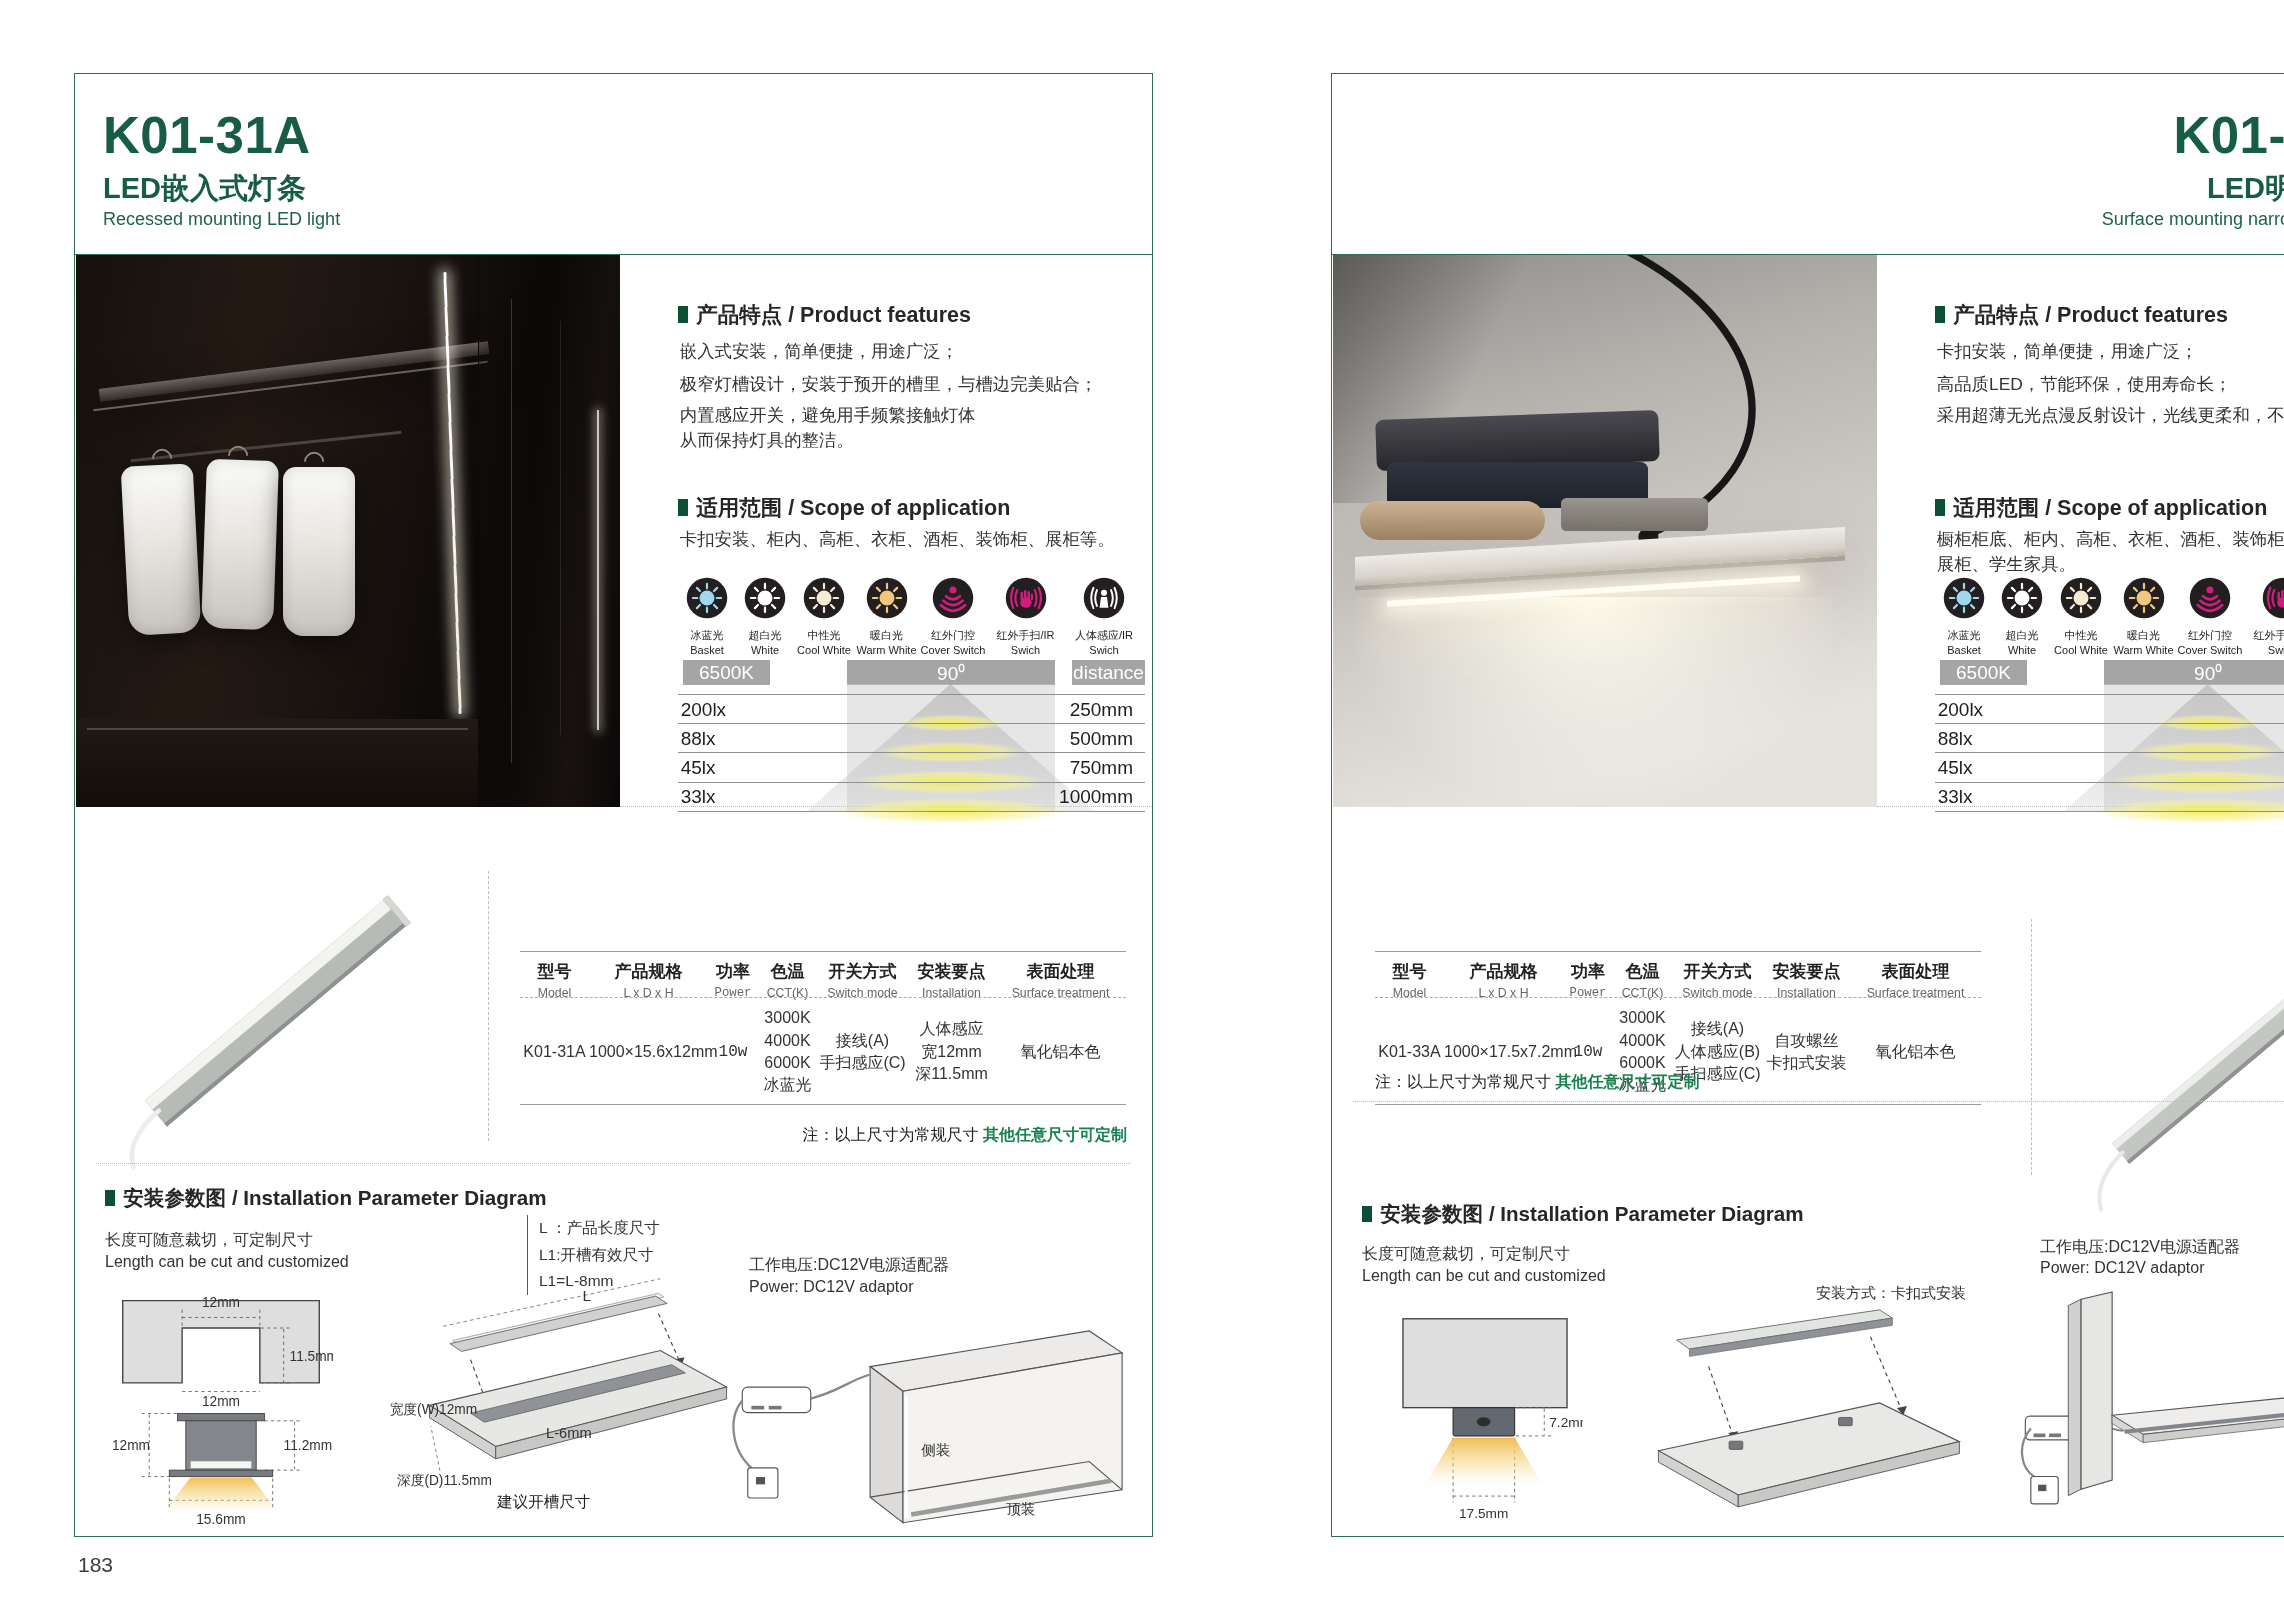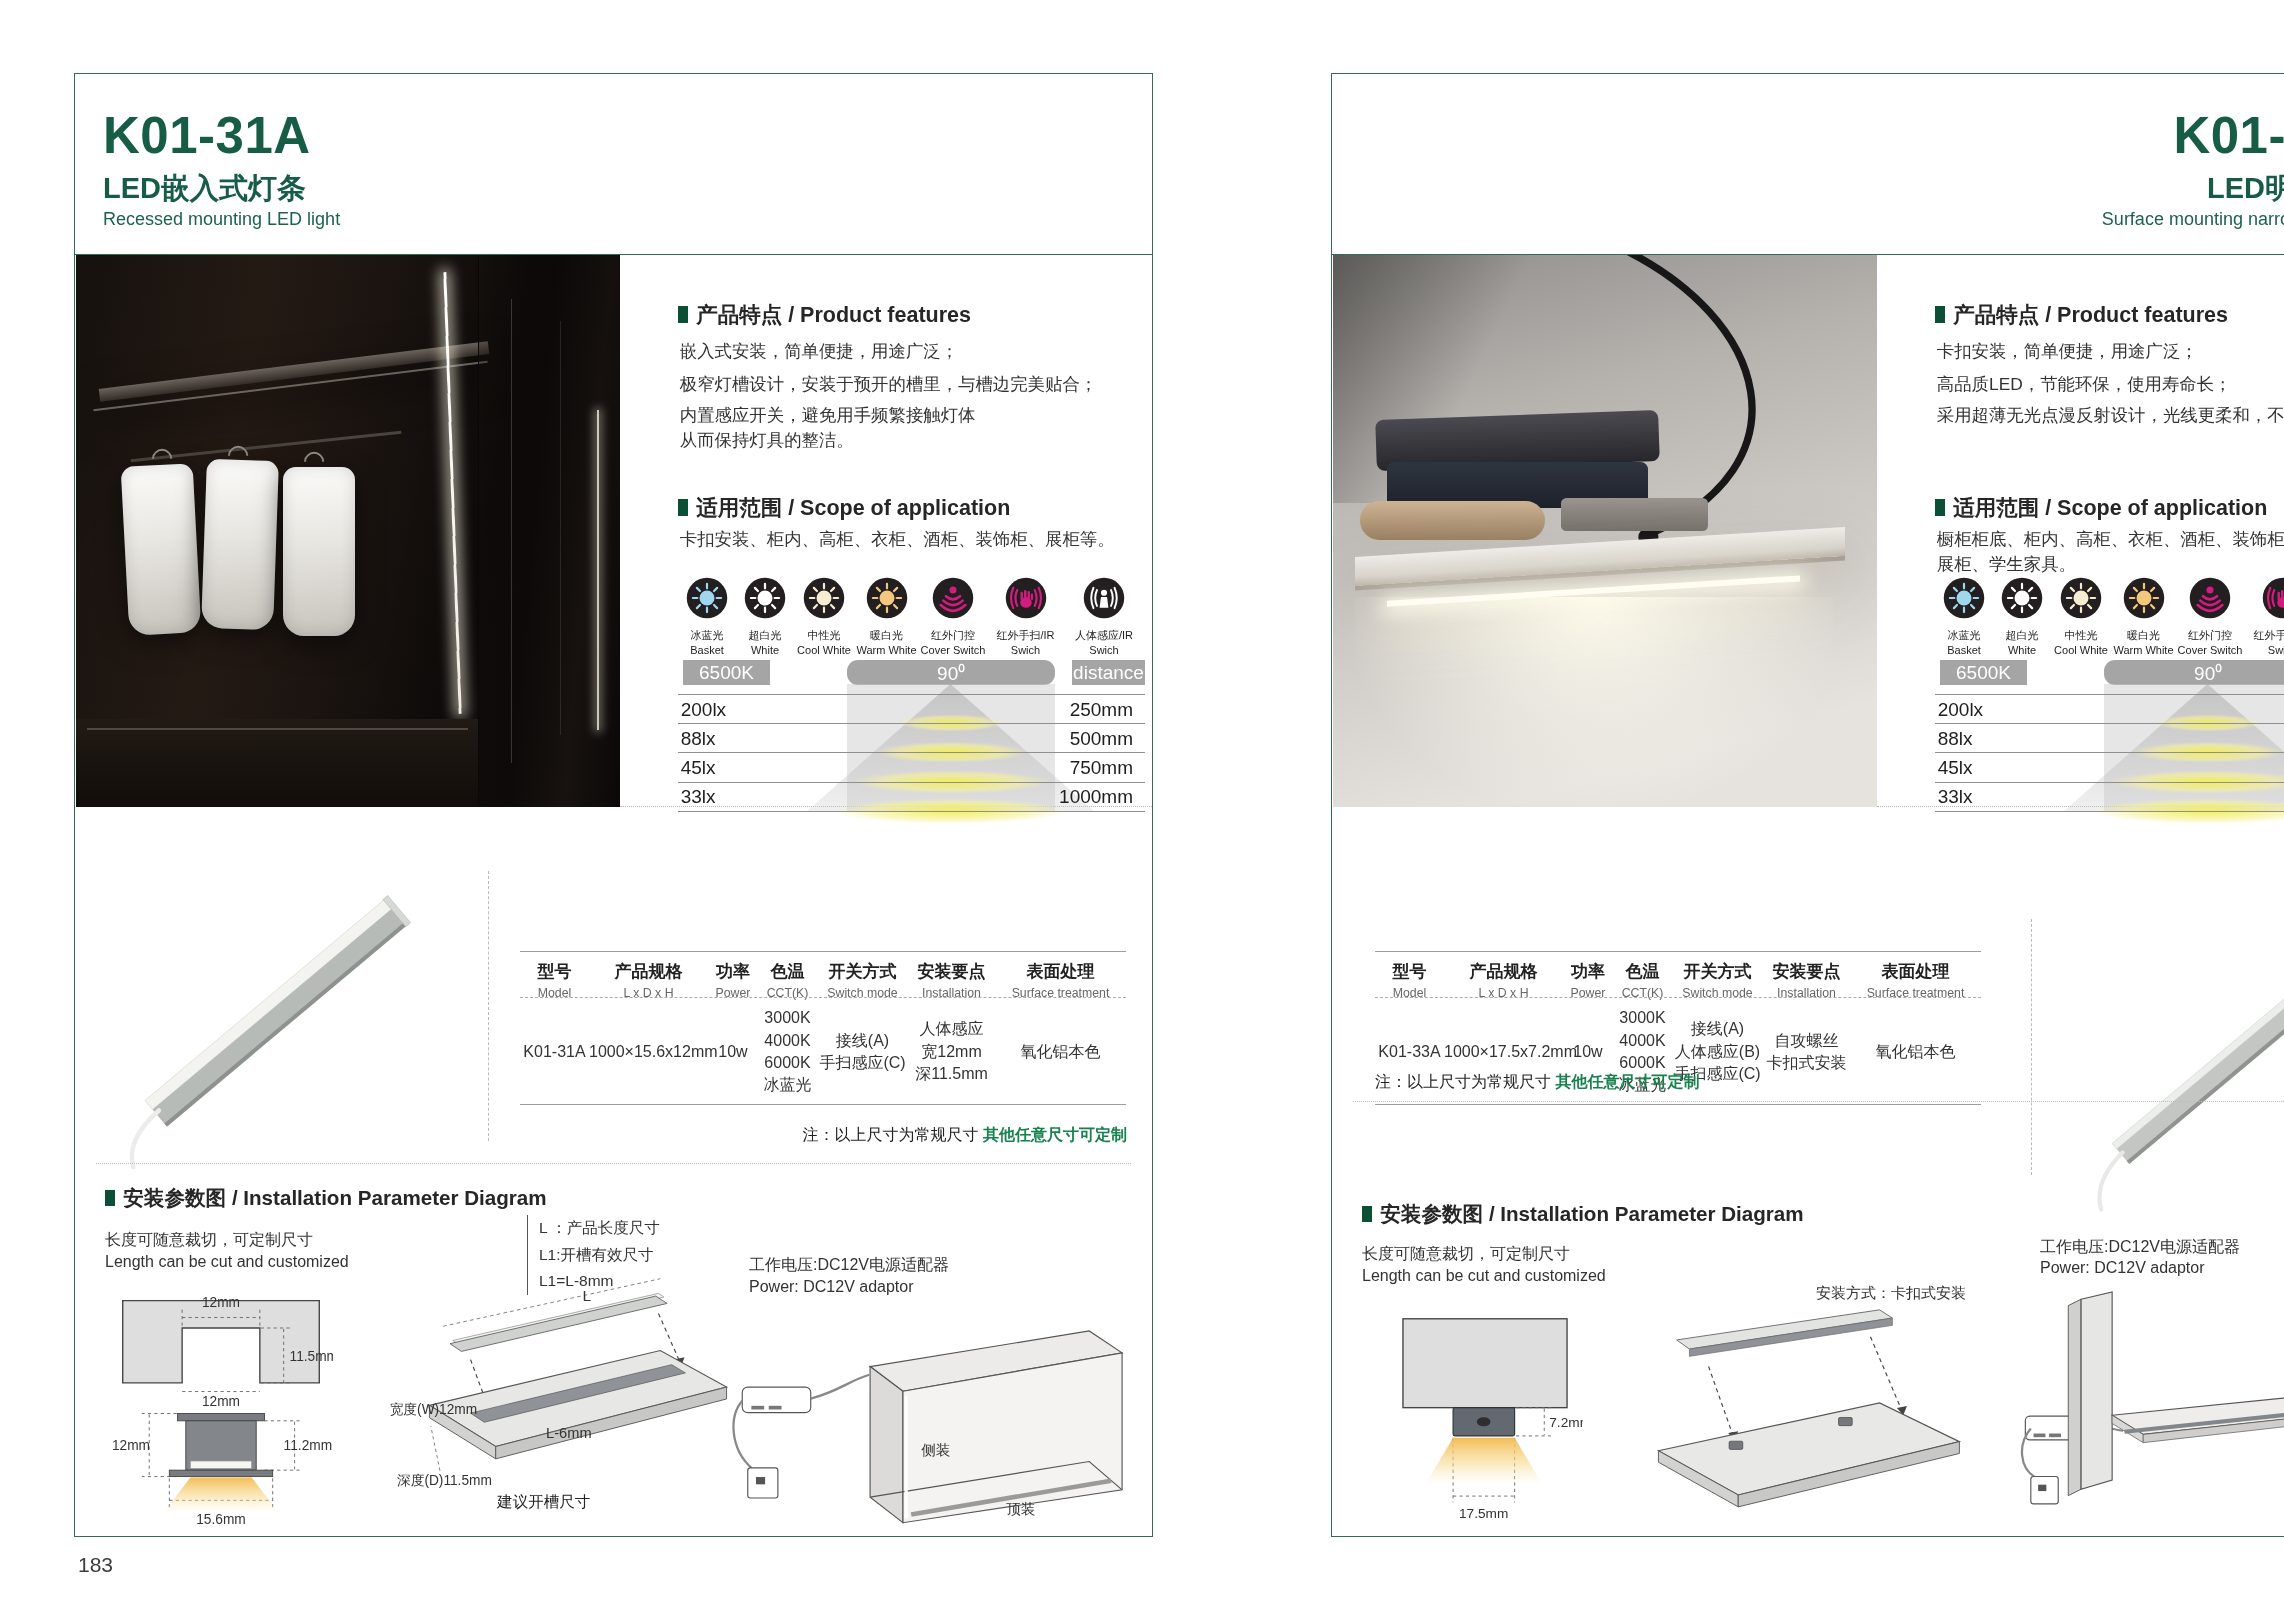--- a/index.html
+++ b/index.html
@@ -47,36 +47,36 @@
   .feat{position:absolute;left:1.8px;font-size:17.4px;color:#333;}
   .feat div{line-height:21px;}
   .mb1{margin-bottom:12px;} .mb2{margin-bottom:10px;} .mb3{margin-bottom:3.7px;}
   
   .icons{position:absolute;top:502px;left:0;width:467px;display:flex;}
   .icon-cell{text-align:center;flex:0 0 auto;}
   .icon-lab{font-size:11px;line-height:15px;margin-top:5.5px;color:#1e1e1e;}
   
   .badge{position:absolute;top:586px;height:25px;background:#a5a5a5;color:#fff;font-size:19px;display:flex;align-items:center;justify-content:center;}
   .badge-cct{left:5px;width:87px;}
-  .badge-angle{left:169px;width:208px;border-radius:11px;}
+  .badge-angle{left:169px;width:208px;}
   .badge-dist{left:394px;width:73px;}
   .chart{position:absolute;top:620px;left:0;width:467px;height:118px;}
   .band{position:absolute;left:169px;width:208px;top:-10px;bottom:0;background:rgba(200,200,200,.45);}
   .cone{position:absolute;left:122px;top:-10px;width:301px;height:128px;clip-path:polygon(50% 0,2% 100%,98% 100%);background:linear-gradient(180deg,rgba(170,170,170,.55),rgba(205,205,205,.30));}
   .cl{position:absolute;left:0;right:0;height:0.9px;background:#8f8f8f;}
   .pool{position:absolute;transform:translate(-50%,-50%);border-radius:50%;background:radial-gradient(closest-side,rgba(242,238,90,.95),rgba(247,243,155,.6) 55%,rgba(247,243,155,0) 78%);}
   .lux{position:absolute;left:2.7px;font-size:19px;color:#1e1e1e;}
   .mm{position:absolute;right:12px;font-size:19px;color:#1e1e1e;}
   
   .vsep{position:absolute;border-left:1.4px dashed #bcbcbc;}
   .table{position:absolute;width:606px;height:158px;}
   .t-line{position:absolute;left:0;right:0;height:1.4px;background:#9c9c9c;}
   .t-dash{position:absolute;left:0;right:0;border-top:0.9px dashed #ababab;}
   .t-row{position:absolute;display:flex;width:100%;}
-  .c1{width:69px;} .c2{width:119px;} .c3{width:50px;} .c4{width:59px;} .c5{width:91px;} .c6{width:87px;} .c7{width:131px;}
+  .c1{width:69px;} .c2{width:119px;} .c3{width:50px;font-family:Liberation Mono, monospace;} .c4{width:59px;} .c5{width:91px;} .c6{width:87px;} .c7{width:131px;}
   .t-col{text-align:center;}
   .h-cn{font-size:17px;font-weight:bold;color:#222;}
   .h-en{font-size:12.3px;color:#666;margin-top:3.2px;}
   .cell{font-size:16px;color:#333;line-height:22.4px;text-align:center;display:flex;flex-direction:column;justify-content:center;}
   .note{position:absolute;font-size:16px;color:#222;white-space:nowrap;}
   .hl{color:#17824e;font-weight:bold;}
   .divider{position:absolute;left:20.6px;right:20.6px;border-top:1.4px dotted #bcbcbc;}
   
   .inst-head{position:absolute;display:flex;align-items:center;gap:8.2px;font-size:20.6px;font-weight:bold;color:#262626;}
   .small{position:absolute;font-size:16px;color:#333;}

